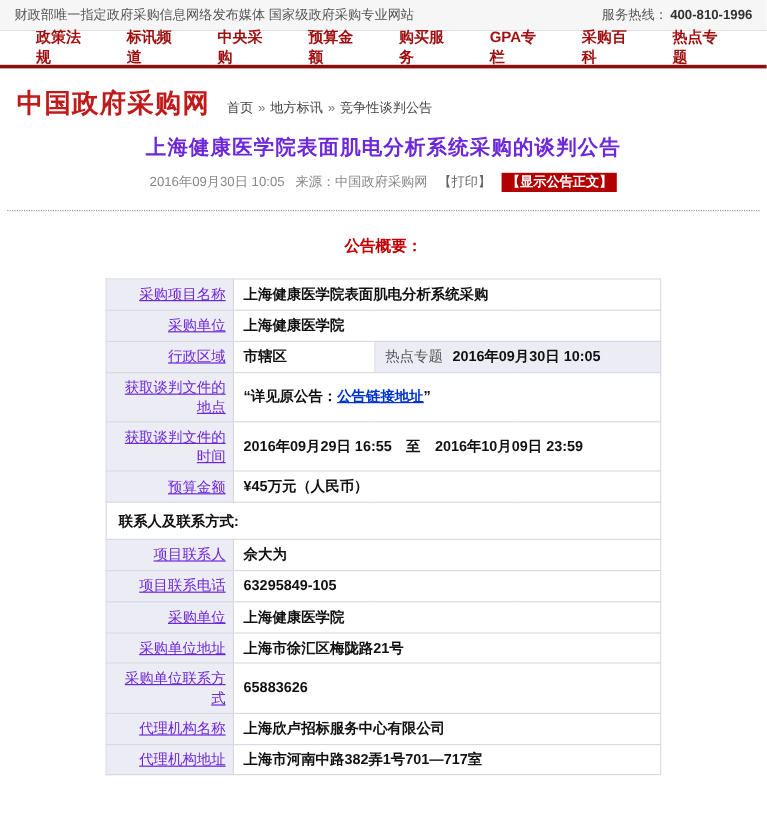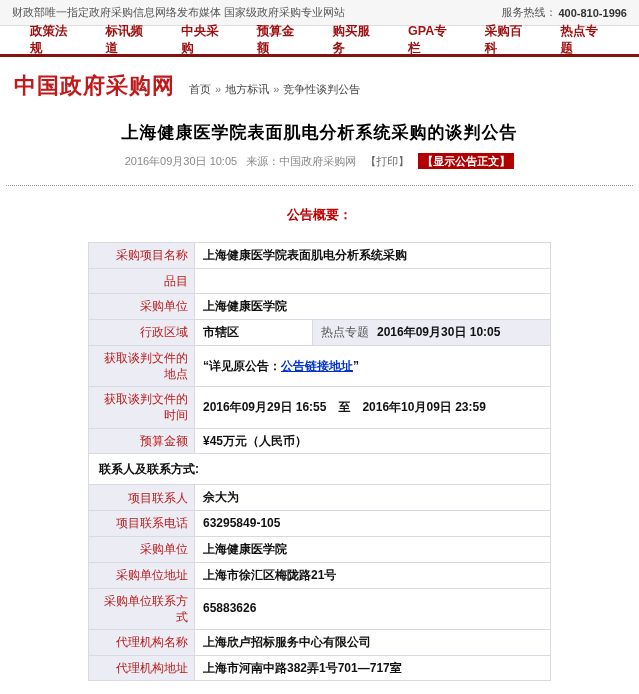--- a/index.html
+++ b/index.html
@@ -20,43 +20,43 @@
   .nav-rule { height:3px; background:#8a1010; width:100%; }
 
   
   .logorow { display:flex; align-items:flex-end; gap:14px; padding:14px 0 10px 14px; }
   .logo { font-size:22px; font-weight:bold; color:#c01a1a; letter-spacing:1px; }
   .crumbs { font-size:11px; color:#444; padding-bottom:4px; }
   .crumbs a { color:#444; text-decoration:none; cursor:pointer; }
   .crumb-sep { color:#777; margin:0 4px; }
 
   
-  .title { text-align:center; font-size:17px; font-weight:bold; color:#000000;
-           margin-top:10px; letter-spacing:1px; }
+  .title { text-align:center; font-size:17px; font-weight:bold; color:#6d28d9;
+           letter-spacing:1px; }
   .meta { text-align:center; font-size:11px; color:#888; margin-top:10px; }
   .meta span { margin:0 3px; }
   .print { color:#666; cursor:pointer; }
   .badge { background:#b20000; color:#fff; font-weight:bold; padding:2px 4px;
            cursor:pointer; }
   .dotted { border-top:1px dotted #999; margin:16px 6px 0 6px; }
 
   .summary-heading { text-align:center; color:#c00000; font-weight:bold;
                      font-size:13px; margin-top:20px; }
 
   
   .tablewrap { width:463px; margin:18px auto 0 auto; }
   table.info { width:100%; border-collapse:collapse; table-layout:fixed;
                border:1px solid #bfbfbf; }
   table.info col.c1 { width:106px; }
   table.info col.c2 { width:118px; }
   table.info td { border:1px solid #d9d9e3; font-size:12px; vertical-align:middle; }
   td.sect { background:#fff; font-weight:bold; font-size:12.5px; color:#111;
             padding:7px 8px 6px 10px; }
-  td.lbl { background:#ececf4; color:#b91c1c; text-align:right;
-           padding:4px 6px 4px 4px; line-height:1.35; }
+  td.lbl { background:#ececf4; color:#6d28d9; text-align:right;
+           padding:4px 6px 4px 4px; line-height:1.35;text-decoration:underline; }
   td.val { background:#fff; color:#111; font-weight:bold; padding:4px 4px 4px 8px;
            line-height:1.4; }
   td.timecell { background:#ececf4; padding:4px 4px 4px 8px; }
   td.timecell .tl { color:#555; margin-right:8px; }
   td.timecell .tv { color:#111; font-weight:bold; }
   .quote-prefix, .quote-suffix { color:#111; font-weight:bold; }
   a.doclink { color:#0033cc; font-weight:bold; text-decoration:underline; cursor:pointer; }
 </style>
 </head>
 <body>
@@ -106,24 +106,20 @@
         <col class="c1">
         <col class="c2">
         <col class="c3">
         <col class="c4">
       </colgroup>
     <tbody>
 
     <tr>
       <td class="lbl">采购项目名称</td>
       <td class="val" colspan="3">上海健康医学院表面肌电分析系统采购</td>
-    </tr>
-    <tr>
-      <td class="lbl">品目</td>
-      <td class="val" colspan="3"></td>
     </tr>
     <tr>
       <td class="lbl">采购单位</td>
       <td class="val" colspan="3">上海健康医学院</td>
     </tr>
 
     <tr>
       <td class="lbl">行政区域</td>
       <td class="val">市辖区</td>
       <td class="timecell" colspan="2">

